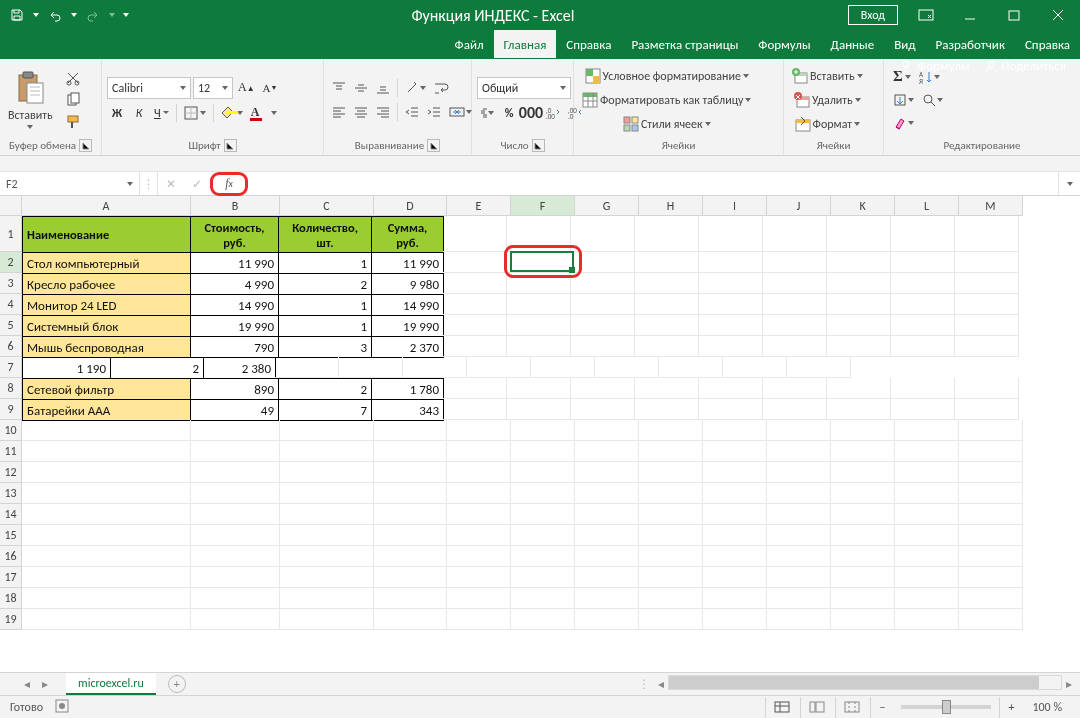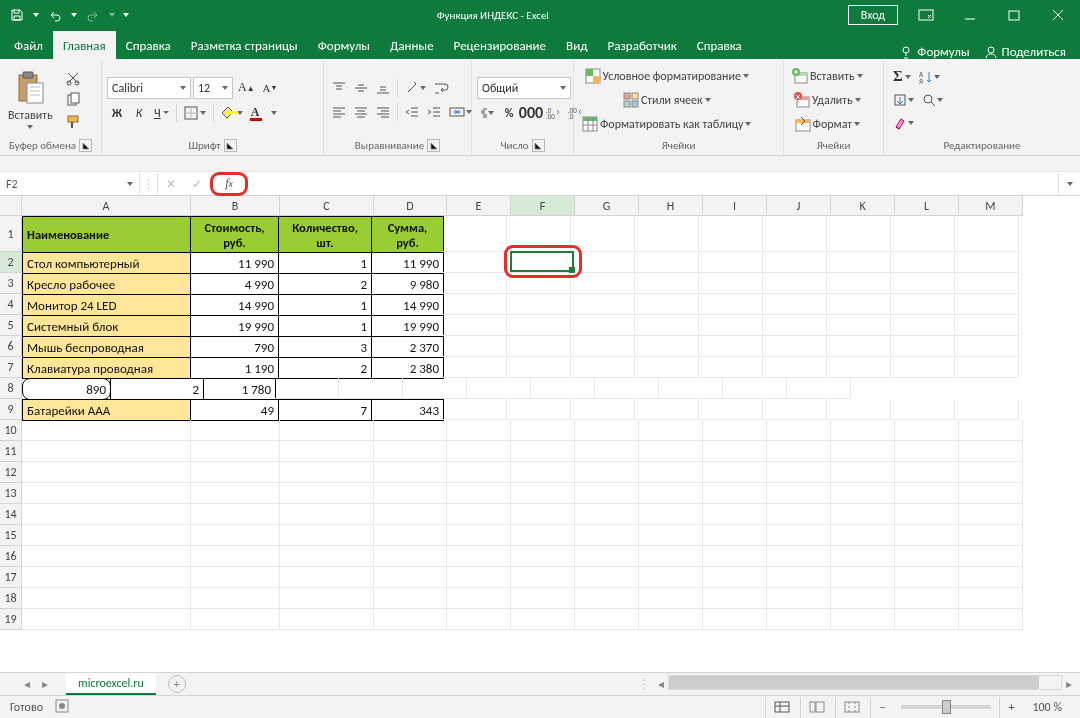--- a/index.html
+++ b/index.html
@@ -4,27 +4,27 @@
 <style>
   * { box-sizing: border-box; margin: 0; padding: 0; font-family: "Segoe UI", Calibri, Arial, sans-serif; }
   body { width: 1080px; height: 718px; background: #fff; overflow: hidden; font-size: 12px; color: #333; }
   
   .titlebar { background: #0e7a3b; height: 30px; display: flex; align-items: center; color: #fff; }
   .qat { display: flex; gap: 2px; padding: 0 6px; }
   .qat .btn, .qat .dd { width: 22px; height: 22px; display: flex; align-items: center; justify-content: center; border-radius: 2px; }
   .qat .btn svg { fill: #fff; }
   .qat .dim svg { fill: #7cc09a; }
   .dd { width: 12px !important; }
-  .title { flex: 1; text-align: center; font-size: 11px; }
+  .title { flex: 1; text-align: center; font-size: 16px; }
   .winbtns { display: flex; align-items: center; }
   .login { border: 1px solid #fff; font-size: 12px; padding: 2px 12px; margin-right: 6px; }
   .winbtn { width: 44px; height: 30px; display: flex; align-items: center; justify-content: center; }
   .winbtn svg { stroke: #fff; fill: none; }
   
-  .tabs { background: #0e7a3b; height: 29px; display: flex; align-items: flex-end; color: #fff; padding-left: 4px; }
+  .tabs { background: #0e7a3b; height: 29px; display: flex; align-items: flex-end; color: #fff; padding-left: 4px; flex-direction: column; }
   .tab { padding: 7px 10px 6px; font-size: 13px; cursor: pointer; }
   .tab.active { background: #f3f3f3; color: #0e7a3b; font-weight: 400; }
   .tabs-right { margin-left: auto; display: flex; align-items: center; gap: 14px; padding-right: 14px; }
   .tabs-right .t { display: flex; align-items: center; gap: 4px; font-size: 13px; }
   
   .ribbon { background: #f3f3f3; border-bottom: 1px solid #d4d4d4; height: 97px; display: flex; }
   .rgroup { border-right: 1px solid #e1e1e1; display: flex; flex-direction: column; padding: 3px 2px 0; }
   .rgroup .body { flex: 1; display: flex; align-items: center; }
   .rgroup .label { text-align: center; font-size: 11px; color: #666; padding: 2px 0 3px; display: flex; justify-content: center; gap: 3px; align-items: center; }
   .launcher { width: 13px; height: 13px; border: 1px solid #b9b9b9; display: inline-flex; align-items: center; justify-content: center; }
@@ -148,21 +148,20 @@
 </div>
 
 <div class="tabs">
   <div id="tabstrip" style="display: flex;">
       <div class="tab">Файл</div>
       <div class="tab active">Главная</div>
       <div class="tab">Справка</div>
       <div class="tab">Разметка страницы</div>
       <div class="tab">Формулы</div>
       <div class="tab">Данные</div>
-      <div class="tab">Рецензирование</div>
       <div class="tab">Вид</div>
       <div class="tab">Разработчик</div>
       <div class="tab">Справка</div>
     </div>
   <div class="tabs-right">
     <div class="t">
         <svg width="14" height="14">
           <circle cx="7" cy="5" r="3" fill="none" stroke="#fff"></circle>
           <path d="M7 8v3M5 13h4" stroke="#fff"></path>
         </svg>
@@ -413,35 +412,35 @@
             <svg width="16" height="16">
               <rect x="1" y="1" width="14" height="14" stroke="#888" fill="#fff"></rect>
               <rect x="1" y="1" width="7" height="7" fill="#6bb76b"></rect>
               <rect x="8" y="8" width="7" height="7" fill="#f7b84b"></rect>
             </svg>
             <span class="txt">Условное форматирование</span>
             <span class="dd-caret"></span>
           </div>
       <div class="hrow rbtn" style="height:22px">
             <svg width="16" height="16">
+              <rect x="1" y="1" width="14" height="14" fill="#fff" stroke="#888"></rect>
+              <rect x="1" y="1" width="14" height="4" fill="#6bb76b"></rect>
+              <path d="M1 9h14M6 1v14M11 1v14" stroke="#888"></path>
+            </svg>
+            <span class="txt">Форматировать как таблицу</span>
+            <span class="dd-caret"></span>
+          </div>
+      <div class="hrow rbtn" style="height:22px">
+            <svg width="16" height="16">
               <rect x="1" y="1" width="6" height="6" fill="#f39c9c" stroke="#888"></rect>
               <rect x="9" y="1" width="6" height="6" fill="#ffe699" stroke="#888"></rect>
               <rect x="1" y="9" width="6" height="6" fill="#b8d8b8" stroke="#888"></rect>
               <rect x="9" y="9" width="6" height="6" fill="#a5c8e8" stroke="#888"></rect>
             </svg>
             <span class="txt">Стили ячеек</span>
-            <span class="dd-caret"></span>
-          </div>
-      <div class="hrow rbtn" style="height:22px">
-            <svg width="16" height="16">
-              <rect x="1" y="1" width="14" height="14" fill="#fff" stroke="#888"></rect>
-              <rect x="1" y="1" width="14" height="4" fill="#6bb76b"></rect>
-              <path d="M1 9h14M6 1v14M11 1v14" stroke="#888"></path>
-            </svg>
-            <span class="txt">Форматировать как таблицу</span>
             <span class="dd-caret"></span>
           </div>
     </div>
       </div>
     <div class="label">
         <span>Ячейки</span>
       </div>
   </div>
 
   <div class="rgroup" style="width:100px">
@@ -676,36 +675,36 @@
         <div class="cell " style="width: 64px;"></div>
         <div class="cell " style="width: 64px;"></div>
         <div class="cell " style="width: 64px;"></div>
         <div class="cell " style="width: 64px;"></div>
         <div class="cell " style="width: 64px;"></div>
         <div class="cell " style="width: 64px;"></div>
         <div class="cell " style="width: 64px;"></div>
         <div class="cell " style="width: 64px;"></div>
       </div>
       <div class="row">
-        <div class="cell body-name" style="width: 169px;">Клавиатура проводная</div>
         <div class="cell body-num" style="width: 89px;">1 190</div>
         <div class="cell body-num" style="width: 94px;">2</div>
         <div class="cell body-num" style="width: 73px;">2 380</div>
         <div class="cell " style="width: 64px;"></div>
         <div class="cell " style="width: 64px;"></div>
         <div class="cell " style="width: 64px;"></div>
         <div class="cell " style="width: 64px;"></div>
         <div class="cell " style="width: 64px;"></div>
         <div class="cell " style="width: 64px;"></div>
         <div class="cell " style="width: 64px;"></div>
         <div class="cell " style="width: 64px;"></div>
         <div class="cell " style="width: 64px;"></div>
       </div>
       <div class="row">
-        <div class="cell body-num" style="width: 89px; border-radius: 8px;">890</div>
+        <div class="cell body-name" style="width: 169px;">Сетевой фильтр</div>
+        <div class="cell body-num" style="width: 89px;">890</div>
         <div class="cell body-num" style="width: 94px;">2</div>
         <div class="cell body-num" style="width: 73px;">1 780</div>
         <div class="cell " style="width: 64px;"></div>
         <div class="cell " style="width: 64px;"></div>
         <div class="cell " style="width: 64px;"></div>
         <div class="cell " style="width: 64px;"></div>
         <div class="cell " style="width: 64px;"></div>
         <div class="cell " style="width: 64px;"></div>
         <div class="cell " style="width: 64px;"></div>
         <div class="cell " style="width: 64px;"></div>

